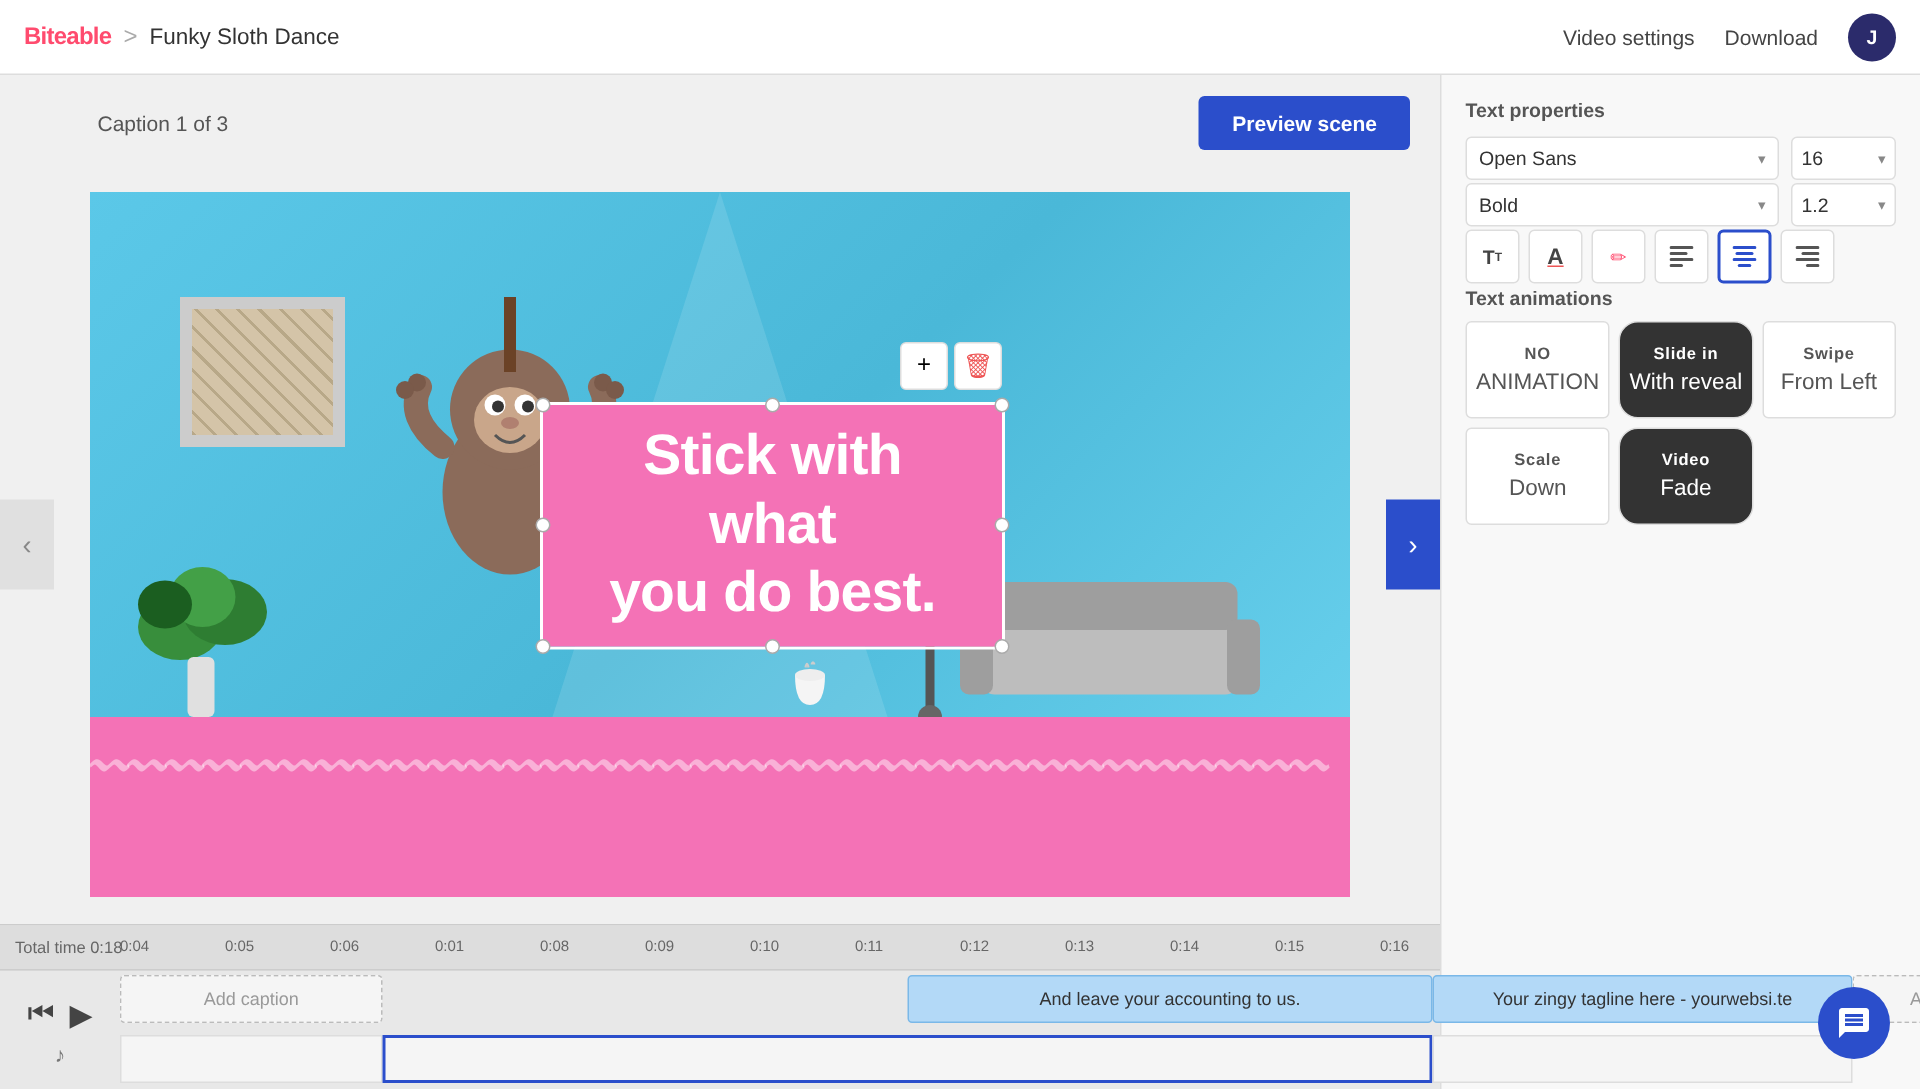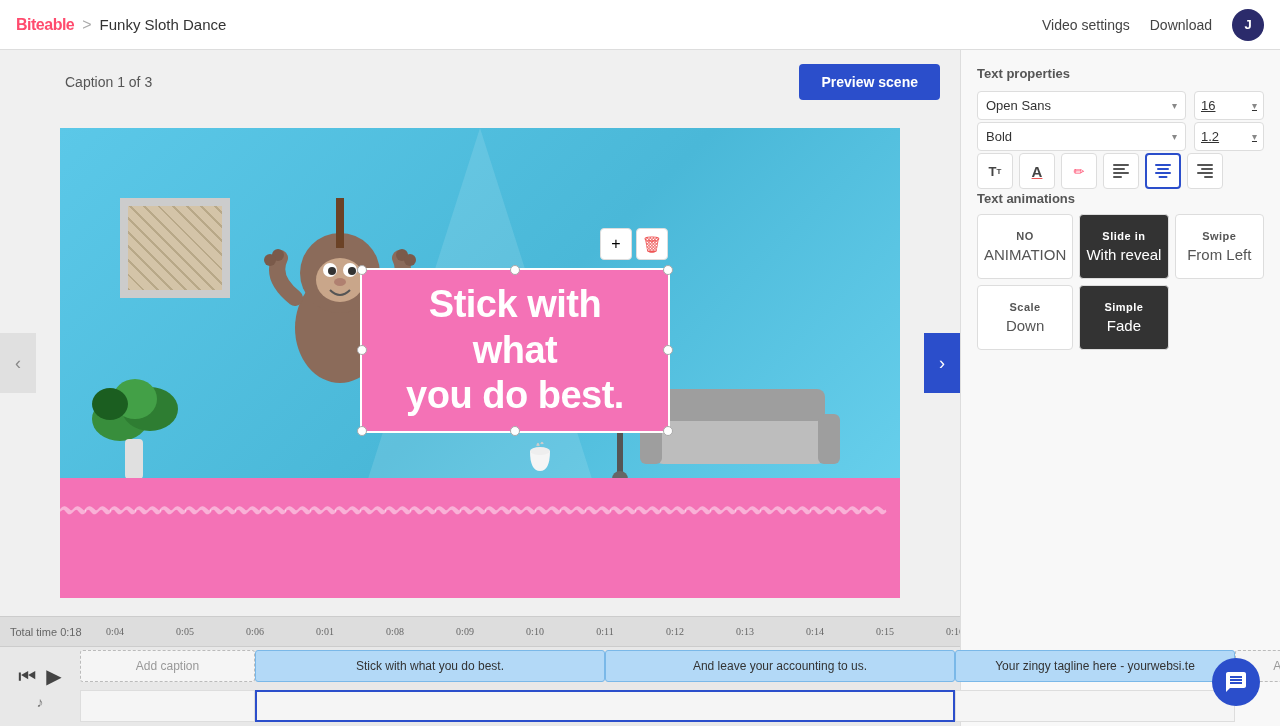--- a/index.html
+++ b/index.html
@@ -259,23 +259,21 @@
       position: absolute;
       left: 80px; right: 0;
       display: flex;
       align-items: center;
       height: 100%;
     }
     .time-mark {
       font-size: 10px;
       color: #666;
       width: 70px;
-      text-align: center;
       flex-shrink: 0;
-      font-family: Liberation Serif, serif;
     }
     .ctrl-btn {
       background: none;
       border: none;
       cursor: pointer;
       color: #444;
       font-size: 20px;
       display: flex; align-items: center; justify-content: center;
     }
     .ctrl-row {
@@ -389,21 +387,20 @@
       border: 1px solid #ddd;
       background: #fff;
       border-radius: 4px;
       padding: 6px 6px;
       font-size: 13px;
       color: #333;
       display: flex;
       align-items: center;
       justify-content: space-between;
       cursor: pointer;
-      text-decoration: underline;
     }
     .chevron { font-size: 10px; color: #888; }
 
     .text-tools {
       display: flex;
       gap: 6px;
       flex-wrap: wrap;
     }
     .tool-btn {
       width: 36px; height: 36px;
@@ -437,20 +434,21 @@
       flex-direction: column;
       text-align: center;
       font-size: 11px;
       color: #555;
       cursor: pointer;
       min-height: 65px;
     }
     .anim-card-highlight {
       background: #333;
       color: #fff;
+      border-radius: 13px;
     }
     .anim-label {
       font-size: 11px;
       font-weight: 600;
       letter-spacing: 0.5px;
       line-height: 1.2;
     }
     .anim-sublabel {
       font-size: 15px;
       color: inherit;
@@ -624,21 +622,20 @@
           <button class="ctrl-btn">⏮</button>
           <button class="ctrl-btn">▶</button>
         </div>
         <span style="font-size:14px;color:#777;">♪</span>
       </div>
 
       <div class="caption-tracks">
 
         <div class="caption-row">
           <div class="caption-segment caption-add" style="left:0px;width:175px;">Add caption</div>
-          <div class="caption-segment caption-text-1" style="left:175px;width:350px;">Stick with what you do best.</div>
           <div class="caption-segment caption-text-2" style="left:525px;width:350px;">And leave your accounting to us.</div>
           <div class="caption-segment caption-text-3" style="left:875px;width:280px;">Your zingy tagline here - yourwebsi.te</div>
           <div class="caption-segment caption-add" style="left:1155px;width:120px;">Add sce</div>
         </div>
 
         <div class="caption-row" style="margin-top:2px;">
           <div class="caption-empty" style="left:0px;width:175px;"></div>
           <div class="caption-empty" style="left:175px;width:700px;border:2px solid #2b4ecb;"></div>
           <div class="caption-empty" style="left:875px;width:280px;"></div>
         </div>
@@ -719,21 +716,21 @@
           <div class="anim-label">Swipe</div>
           <div class="anim-sublabel">From Left</div>
         </div>
 
         <div class="anim-card">
           <div class="anim-label">Scale</div>
           <div class="anim-sublabel">Down</div>
         </div>
 
         <div class="anim-card anim-card-highlight">
-          <div class="anim-label">Simple</div>
+          <div class="anim-label">Video</div>
           <div class="anim-sublabel">Fade</div>
         </div>
       </div>
     </div>
   </div>
 
 </div>
 
 <div class="chat-bubble">
   <svg width="24" height="24" viewBox="0 0 24 24" fill="white">

